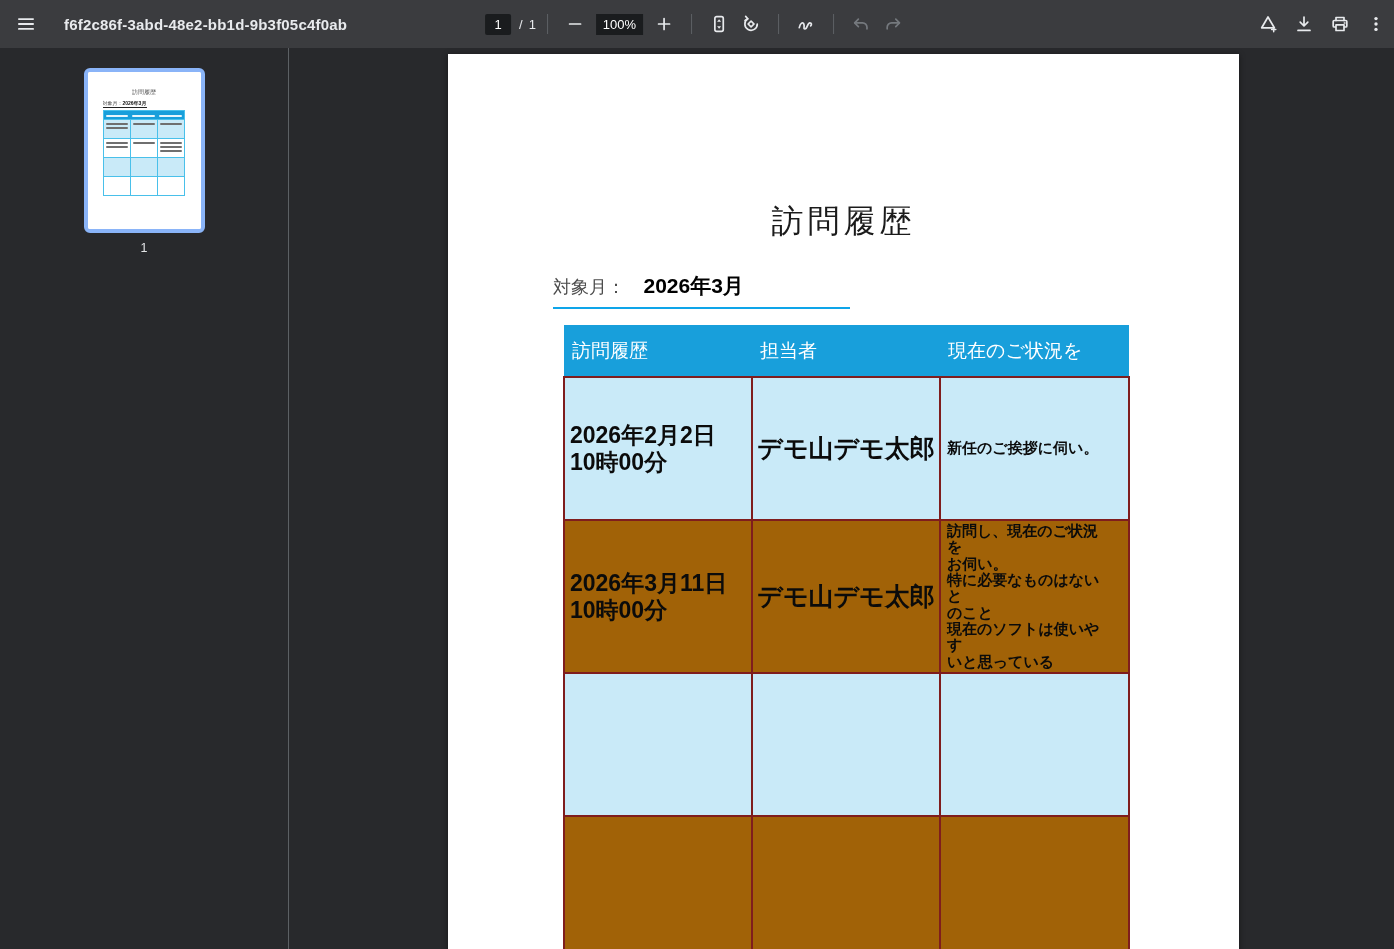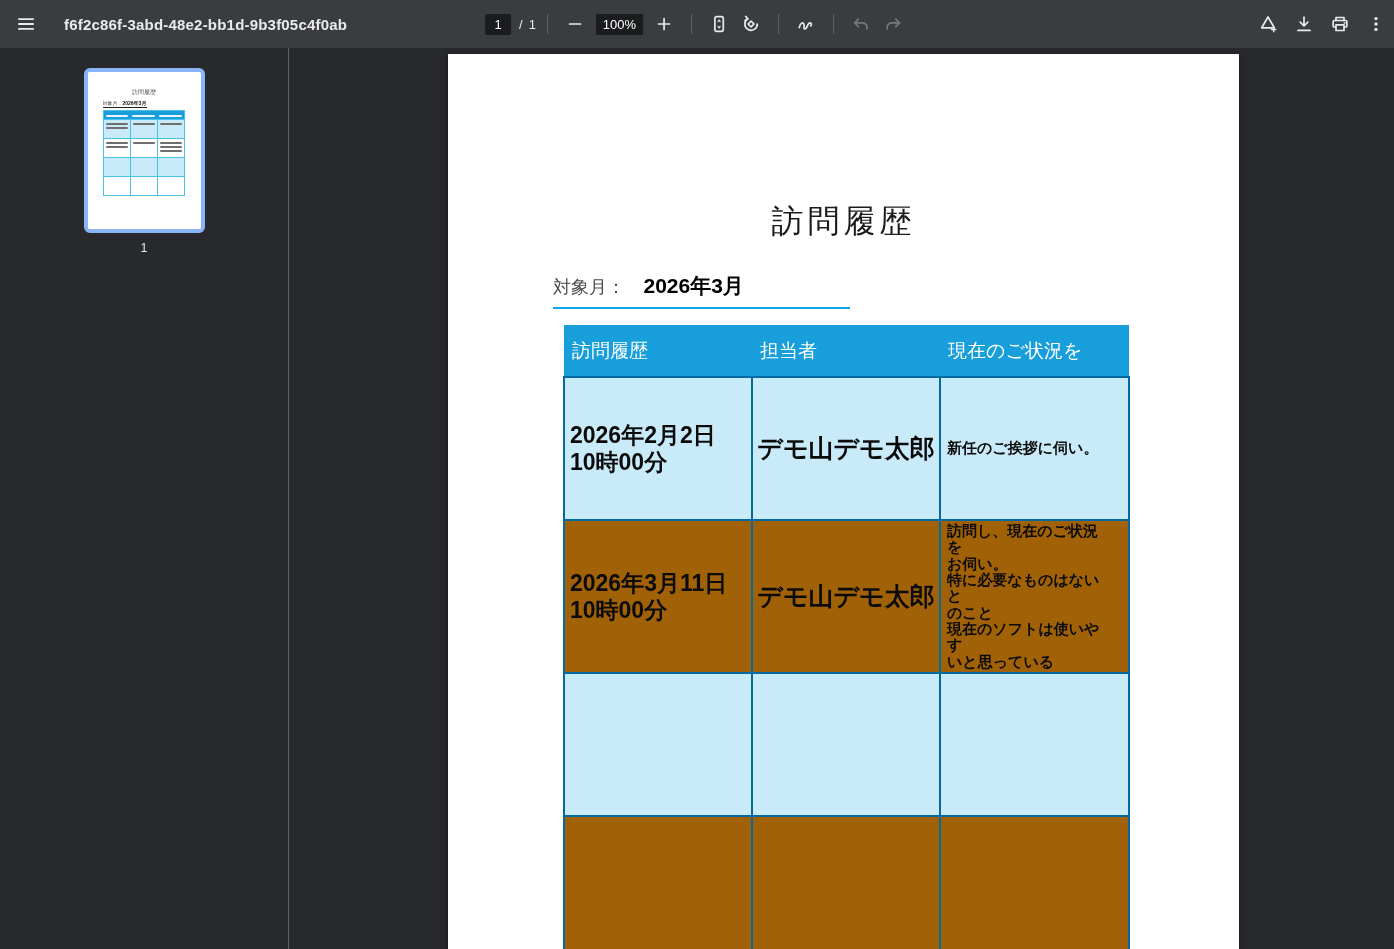--- a/index.html
+++ b/index.html
@@ -95,21 +95,21 @@
   .visit-table {
     position: absolute; left: 115px; top: 271px; width: 565px;
     border-collapse: collapse; table-layout: fixed;
   }
   .visit-table th {
     height: 52px; background: #189FDB; color: #FFF;
     font-size: 19px; font-weight: 500; text-align: left; padding: 0 0 0 8px;
     border: none;
   }
   .visit-table td {
-    height: 143px; border: 2px solid #0369a1; vertical-align: middle;
+    height: 143px; border: 2px solid #7f1d1d; vertical-align: middle;
     color: #0B0B0B; overflow: hidden;
   }
   tr.row-lt td { background: #C9EAF8; }
   tr.row-wt td { background: #a16207; }
   td.c-date  { font-size: 23px; font-weight: 700; padding-left: 5px; line-height: 1.15; white-space: pre-line; }
   td.c-staff { font-size: 25px; font-weight: 700; text-align: center; padding: 4px 1px; }
   td.c-follow{ font-size: 15px; font-weight: 700; line-height: 1.09; padding: 2px 16px 2px 6px; white-space: pre-line; }
 </style>
 </head>
 <body>

